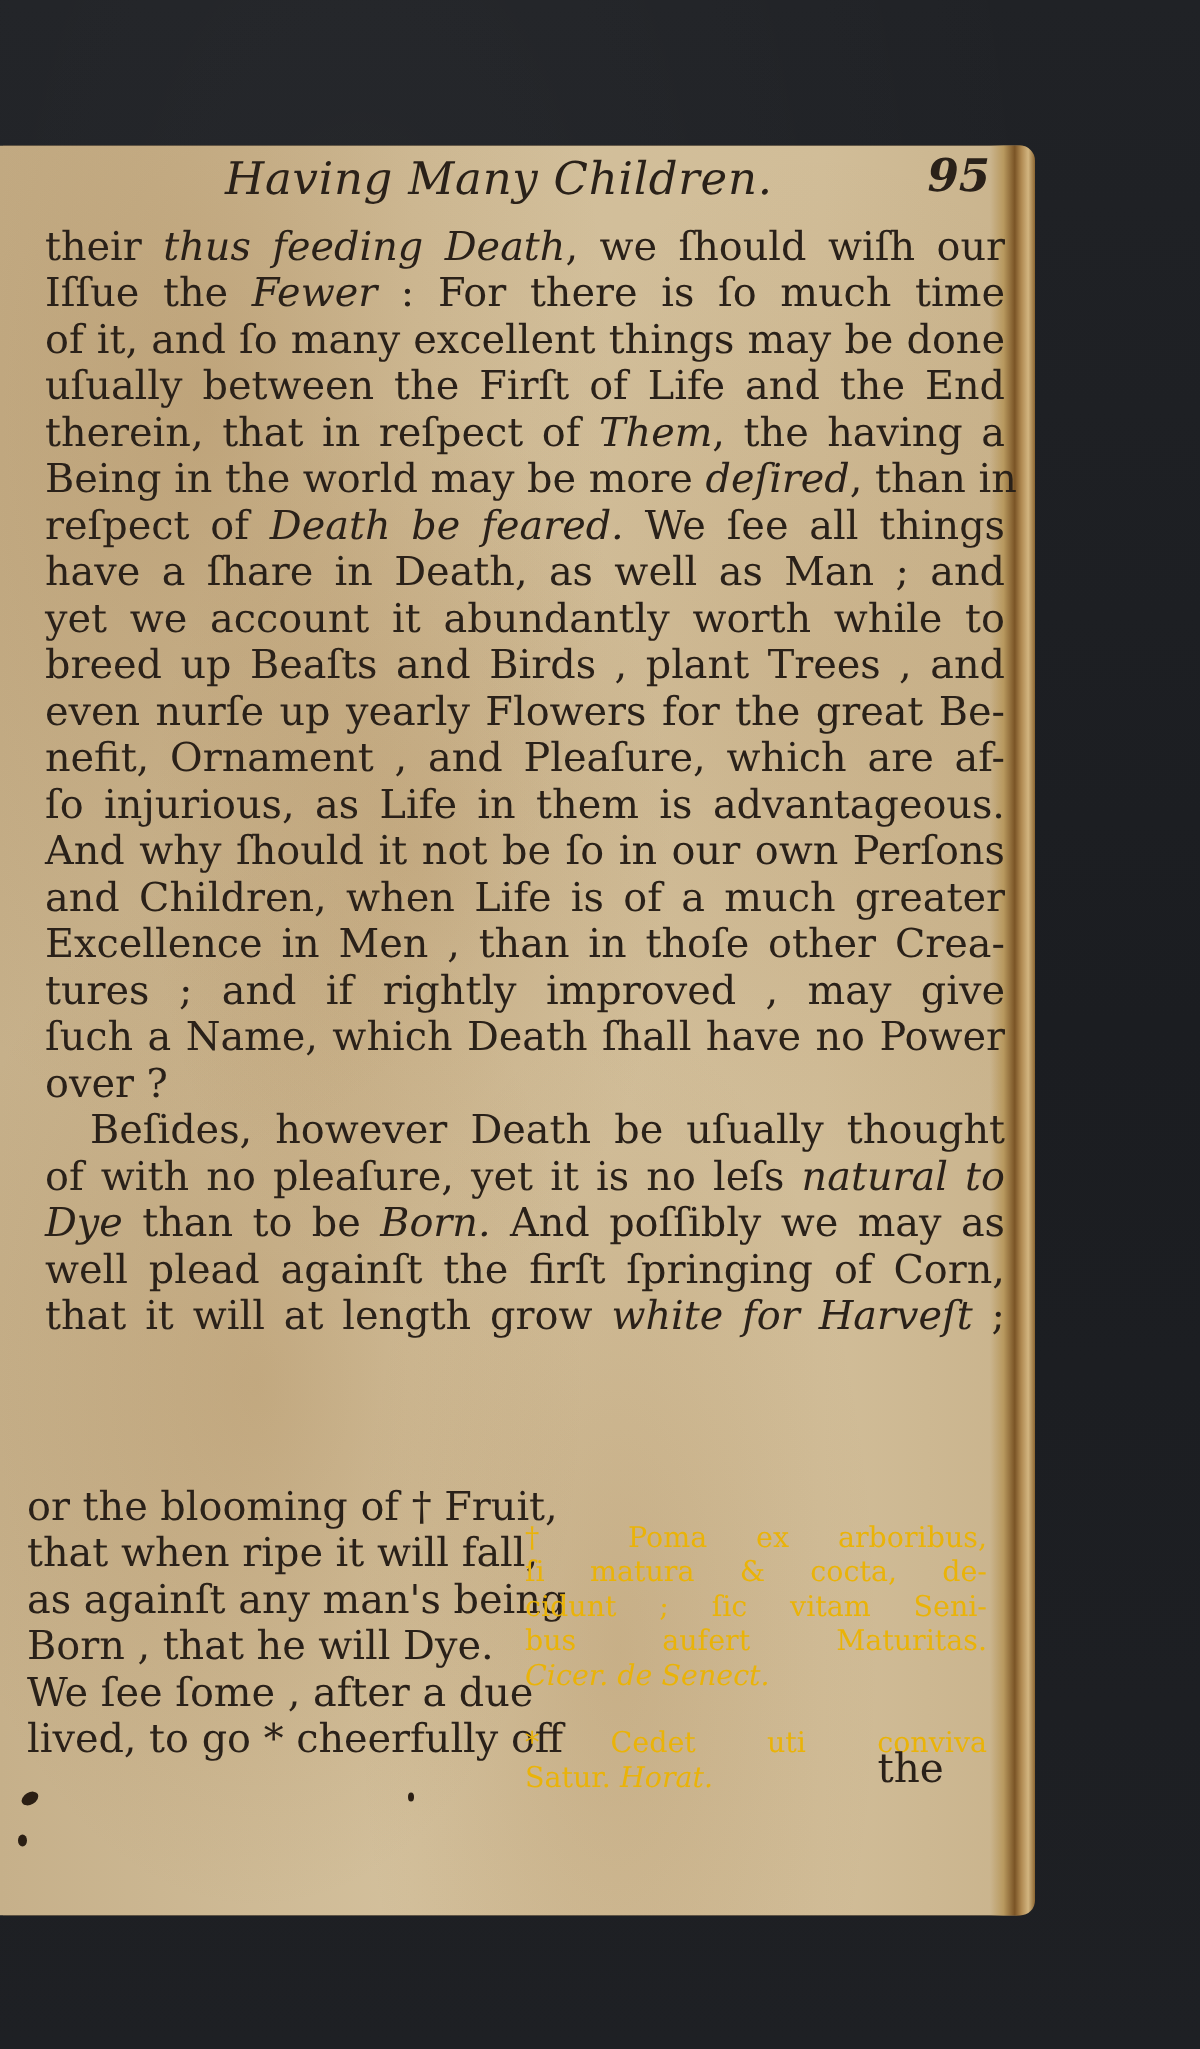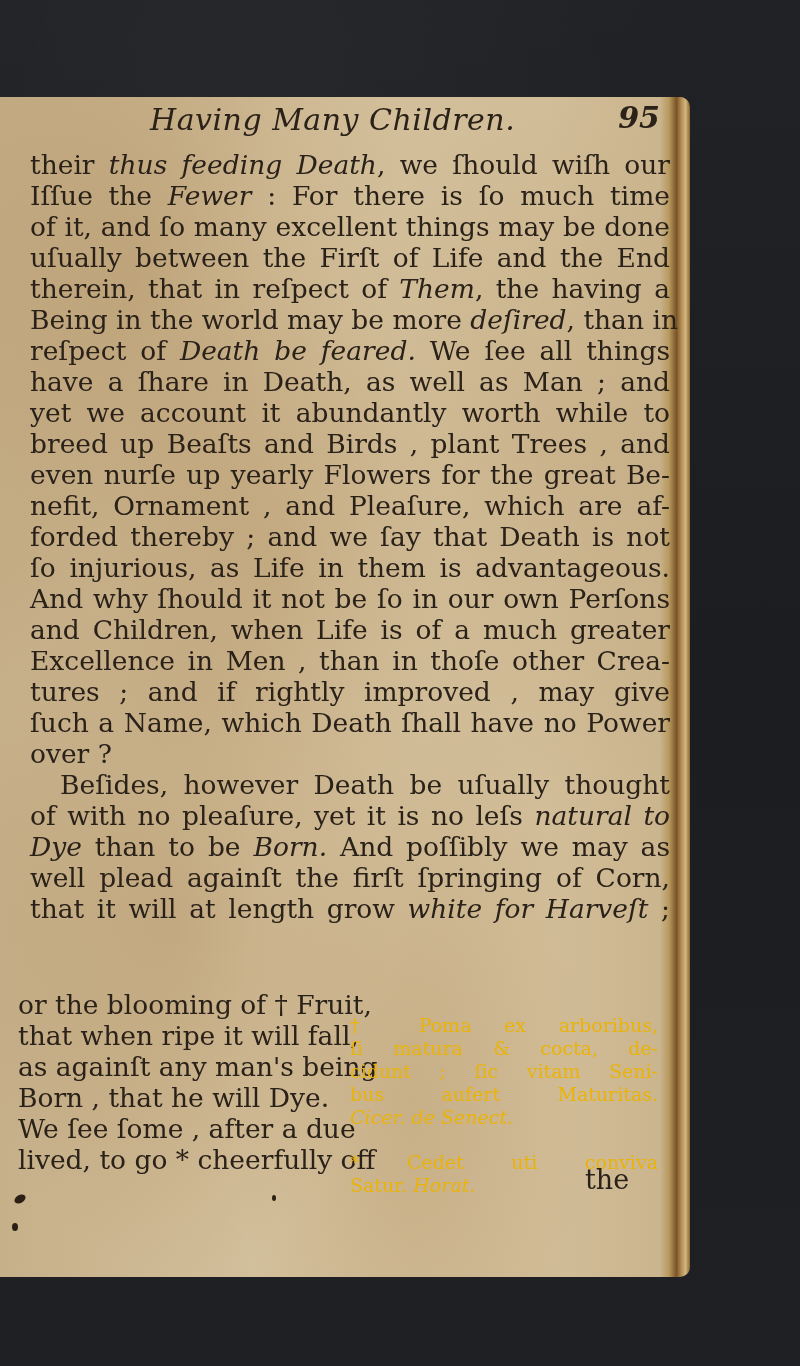--- a/index.html
+++ b/index.html
@@ -107,21 +107,20 @@
       <div class="line">of it, and ſo many excellent things may be done</div>
       <div class="line">uſually between the Firſt of Life and the End</div>
       <div class="line">therein, that in reſpect of <i>Them</i>, the having a</div>
       <div class="line">Being in the world may be more <i>deſired</i>, than in</div>
       <div class="line">reſpect of <i>Death be feared.</i> We ſee all things</div>
       <div class="line">have a ſhare in Death, as well as Man ; and</div>
       <div class="line">yet we account it abundantly worth while to</div>
       <div class="line">breed up Beaſts and Birds , plant Trees , and</div>
       <div class="line">even nurſe up yearly Flowers for the great Be-</div>
       <div class="line">nefit, Ornament , and Pleaſure, which are af-</div>
-      <div class="line">forded thereby ; and we ſay that Death is not</div>
       <div class="line">ſo injurious, as Life in them is advantageous.</div>
       <div class="line">And why ſhould it not be ſo in our own Perſons</div>
       <div class="line">and Children, when Life is of a much greater</div>
       <div class="line">Excellence in Men , than in thoſe other Crea-</div>
       <div class="line">tures ; and if rightly improved , may give</div>
       <div class="line">ſuch a Name, which Death ſhall have no Power</div>
       <div class="line short">over ?</div>
       <div class="line indent">Beſides, however Death be uſually thought</div>
       <div class="line">of with no pleaſure, yet it is no leſs <i>natural to</i></div>
       <div class="line"><i>Dye</i> than to be <i>Born.</i> And poſſibly we may as</div>

